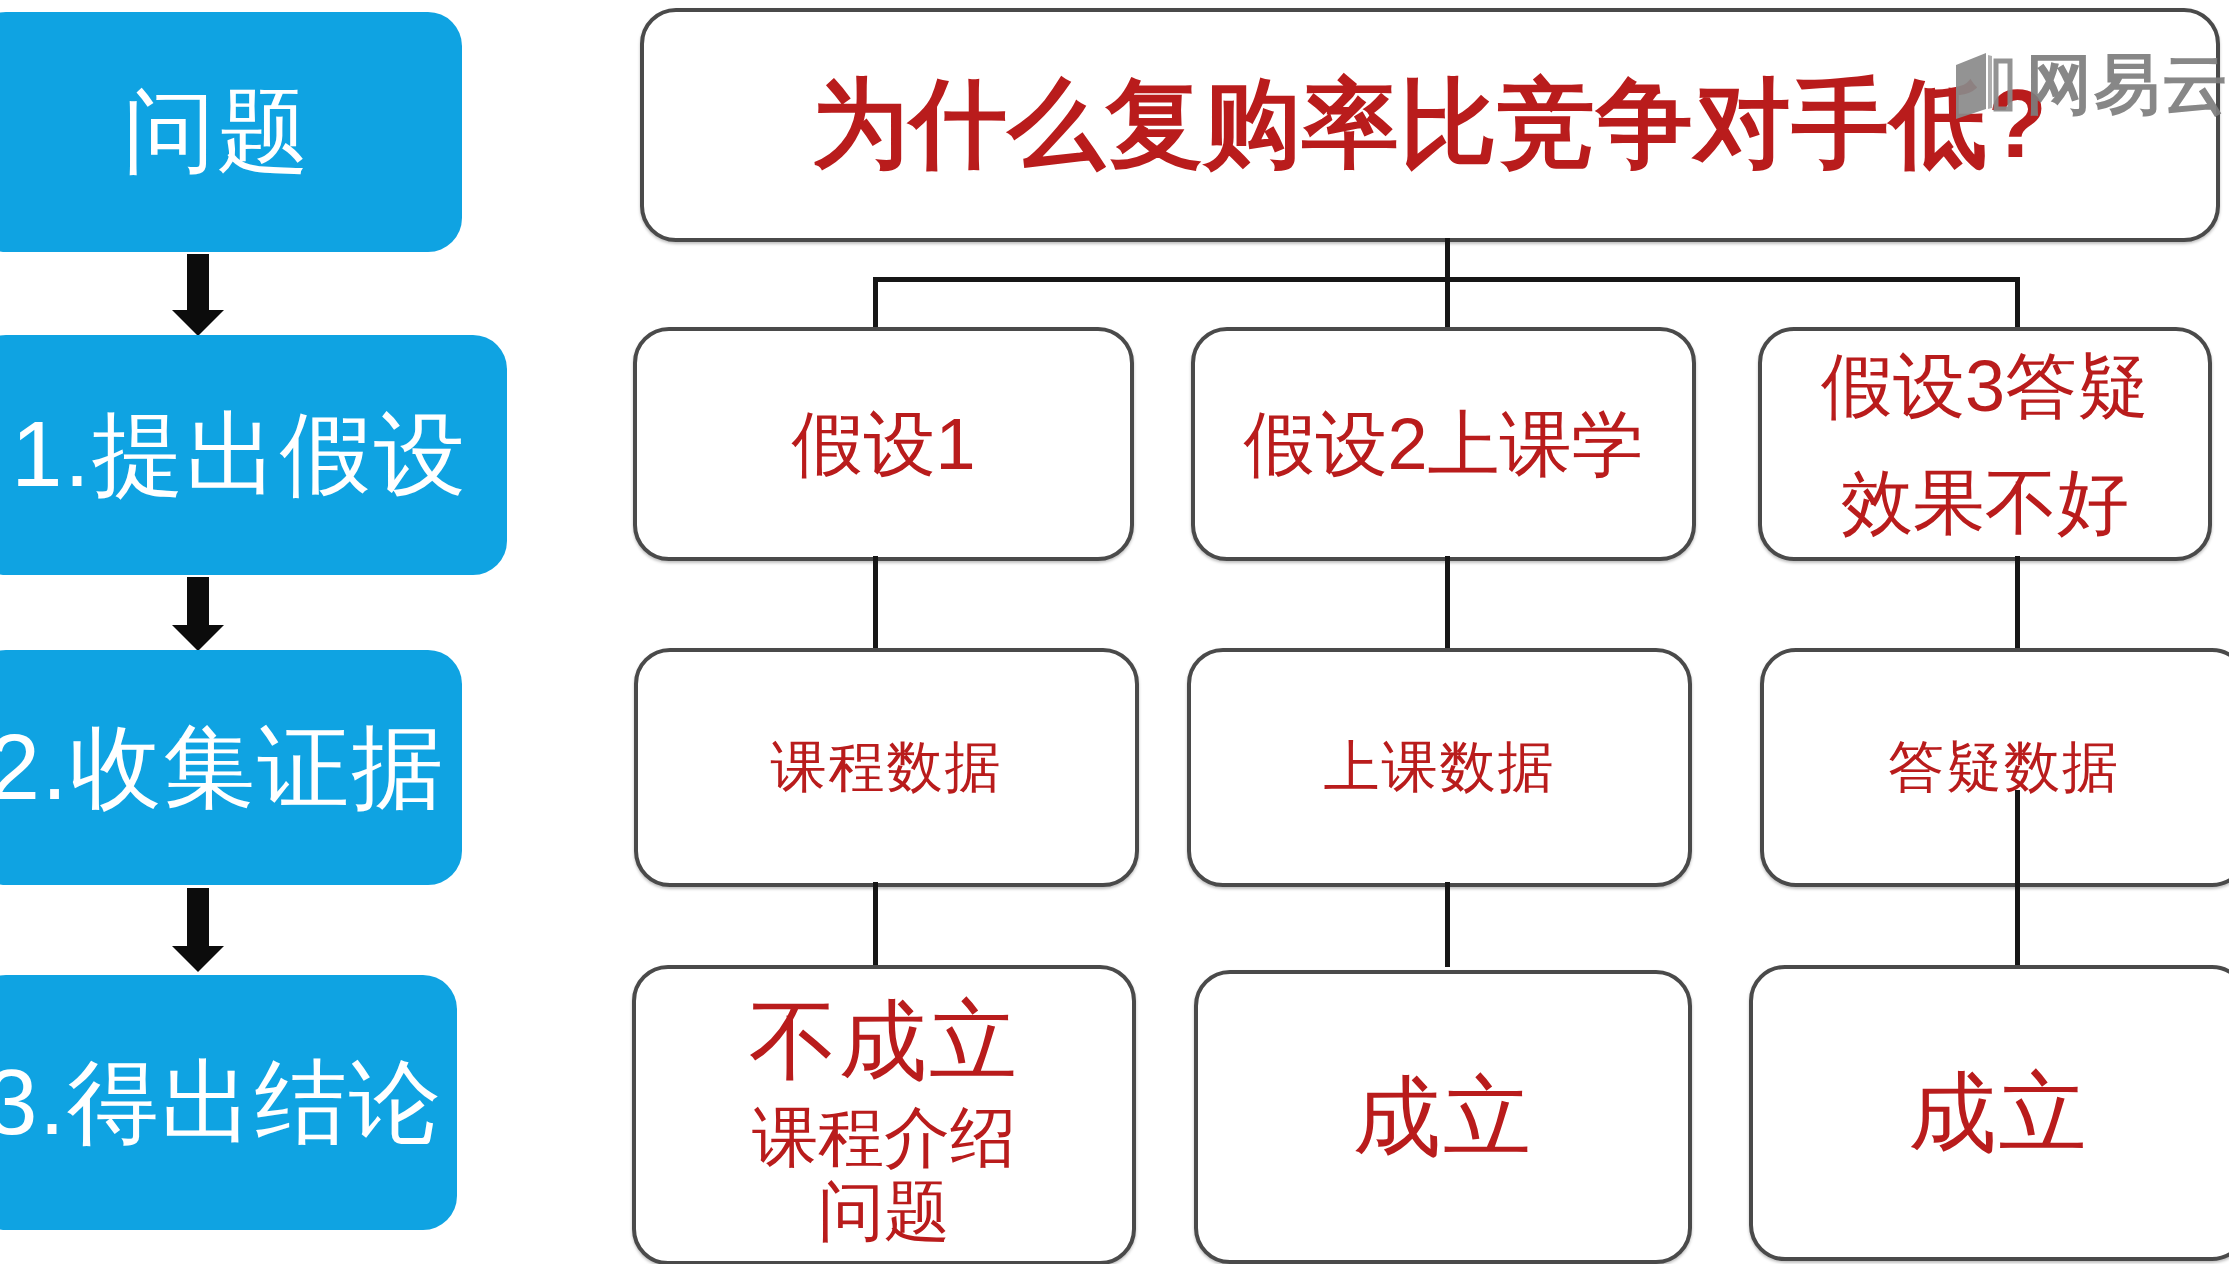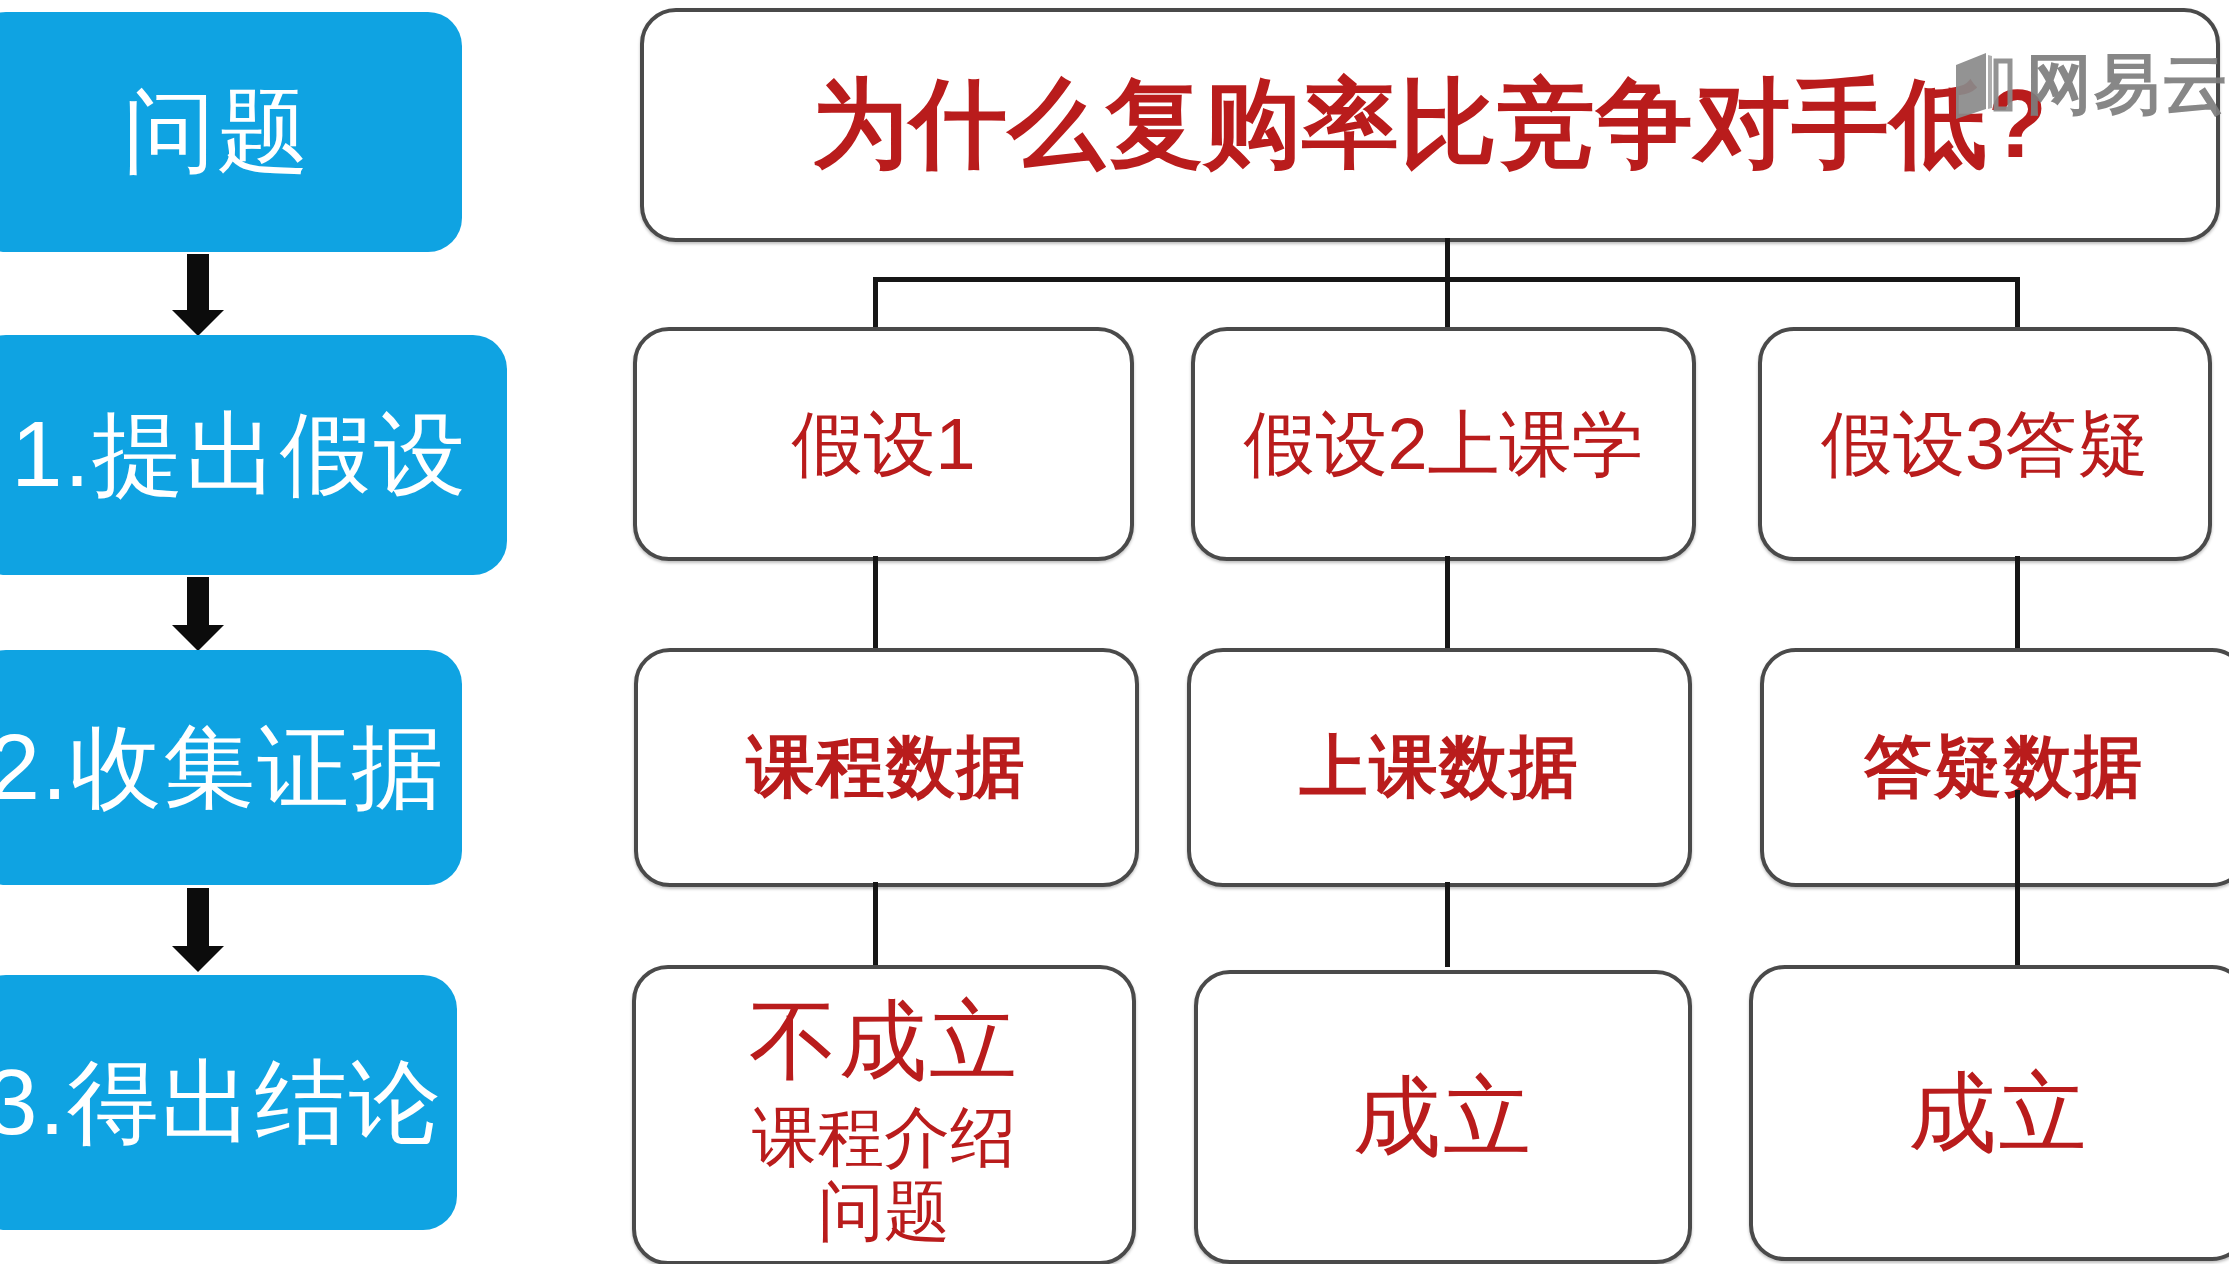--- a/index.html
+++ b/index.html
@@ -29,21 +29,21 @@
     background:#ffffff;
     border:4px solid #4a4a4a;
     border-radius:36px;
     box-shadow:0 2px 3px rgba(0,0,0,0.25);
     display:flex;flex-direction:column;align-items:center;justify-content:center;
     color:#b91c1c;
     text-align:center;
   }
   .title-box{font-size:97px;font-weight:600;letter-spacing:1px;}
   .hyp-box{font-size:72px;line-height:1.28;font-weight:500;gap:24px;}
-  .evi-box{font-size:68px;font-weight:700;letter-spacing:2px;}
+  .evi-box{font-size:56px;font-weight:400;letter-spacing:2px;}
   .con-box{font-size:88px;font-weight:500;letter-spacing:2px;}
   .con-note{font-size:66px;line-height:1.12;font-weight:500;letter-spacing:0;}
   
   .vline{position:absolute;width:5px;background:#161616;}
   .hline{position:absolute;height:5px;background:#161616;}
   
   .arrow{position:absolute;}
   .arrow .shaft{position:absolute;left:15px;top:0;width:22px;background:#0c0c0c;}
   .arrow .head{
     position:absolute;left:0;width:0;height:0;
@@ -114,20 +114,21 @@
   <div class="vline" style="left:2015px;top:277px;height:53px;"></div>
 
   <div class="wbox hyp-box" style="left:633px;top:327px;width:493px;height:226px;">
     <div>假设1</div>
   </div>
   <div class="wbox hyp-box" style="left:1191px;top:327px;width:497px;height:226px;">
     <div>假设2上课学</div>
   </div>
   <div class="wbox hyp-box" style="left:1758px;top:327px;width:446px;height:226px;">
     <div>假设3答疑</div>
+    <div>效果不好</div>
   </div>
 
   <div class="vline" style="left:873px;top:556px;height:94px;"></div>
   <div class="vline" style="left:1445px;top:556px;height:94px;"></div>
   <div class="vline" style="left:2015px;top:556px;height:94px;"></div>
 
   <div class="wbox evi-box" style="left:634px;top:648px;width:497px;height:231px;">
     <span>课程数据</span>
   </div>
   <div class="wbox evi-box" style="left:1187px;top:648px;width:497px;height:231px;">

